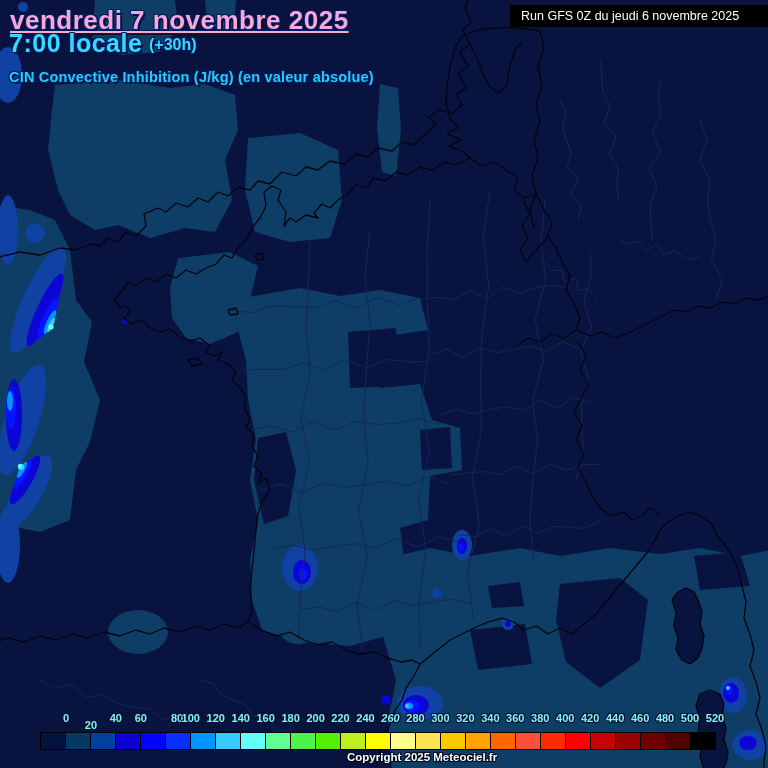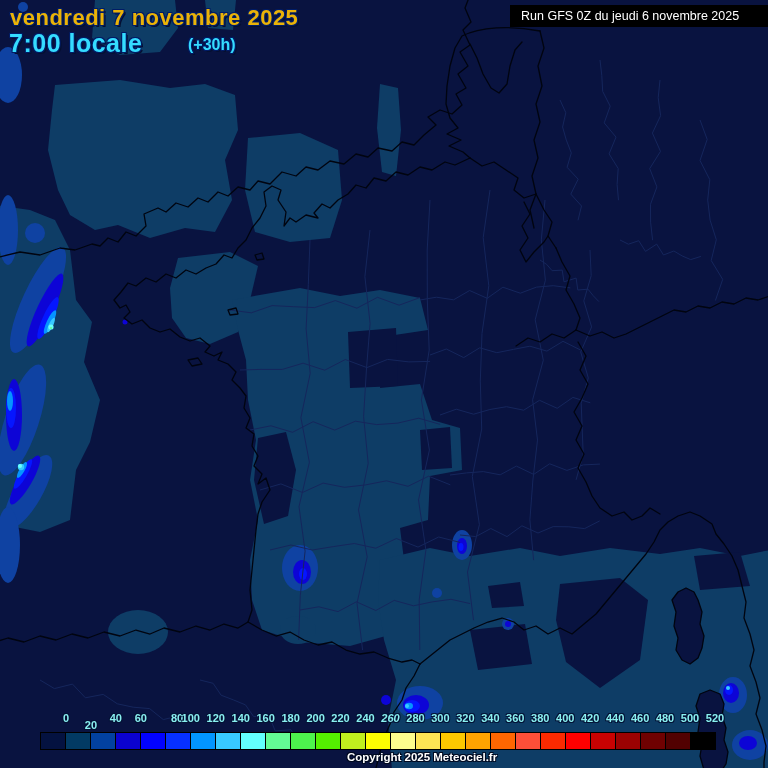--- a/index.html
+++ b/index.html
@@ -3,23 +3,23 @@
 <meta charset="utf-8">
 <style>
   html,body{margin:0;padding:0;background:#091340;}
   #stage{position:relative;width:768px;height:768px;overflow:hidden;
          font-family:"Liberation Sans",sans-serif;}
   #map-svg{position:absolute;left:0;top:0;}
 
   .hdr{position:absolute;font-weight:bold;white-space:nowrap;
        text-shadow:1px 1px 0 #001c66,-1px -1px 0 #001c66,1px -1px 0 #001c66,
                    -1px 1px 0 #001c66,2px 2px 0 #051030;}
-  #date-line{left:10px;top:5px;font-size:22px;color:#eab308;letter-spacing:.5px;}
+  #date-line{left:10px;top:5px;font-size:26px;color:#f9a8d4;letter-spacing:.5px;text-decoration:underline;}
   #time-line{left:9px;top:29px;font-size:25px;color:#35dcff;letter-spacing:.5px;}
-  #time-offset{left:149px;top:36px;font-size:16px;color:#35dcff;margin-left:39px;}
+  #time-offset{left:149px;top:36px;font-size:16px;color:#35dcff;}
   #subtitle{left:9px;top:69px;font-size:14.5px;color:#24cdf2;letter-spacing:.2px;}
 
   #run-box{position:absolute;left:510px;top:5px;width:258px;height:22px;
            background:#000;display:flex;align-items:center;}
   #run-box span{color:#fff;font-weight:normal;font-size:12.5px;padding-left:11px;
                 white-space:nowrap;}
 
   #legend{position:absolute;left:0;top:708px;width:768px;height:46px;}
   #legend-ticks{position:absolute;left:0;top:4px;width:768px;height:14px;}
   #legend-ticks .tick{position:absolute;transform:translateX(-50%);
@@ -177,20 +177,21 @@
 
       <path d="M 188,360 L 198,358 202,364 192,366 Z"></path>
       <path d="M 228,310 L 236,308 238,314 230,315 Z"></path>
       <path d="M 255,255 L 262,253 264,259 257,260 Z"></path>
     </g>
   </svg>
 
   <div class="hdr" id="date-line">vendredi 7 novembre 2025</div>
   <div class="hdr" id="time-line">7:00 locale</div>
   <div class="hdr" id="time-offset">(+30h)</div>
+  <div class="hdr" id="subtitle">CIN Convective Inhibition (J/kg) (en valeur absolue)</div>
 
   <div id="run-box">
     <span>Run GFS 0Z du jeudi 6 novembre 2025</span>
   </div>
 
   <div id="legend">
     <div id="legend-ticks">
         <span class="tick" style="left: 65.963px;">0</span>
         <span class="tick" style="left: 90.9259px; margin-top: 7px;">20</span>
         <span class="tick" style="left: 115.889px;">40</span>

